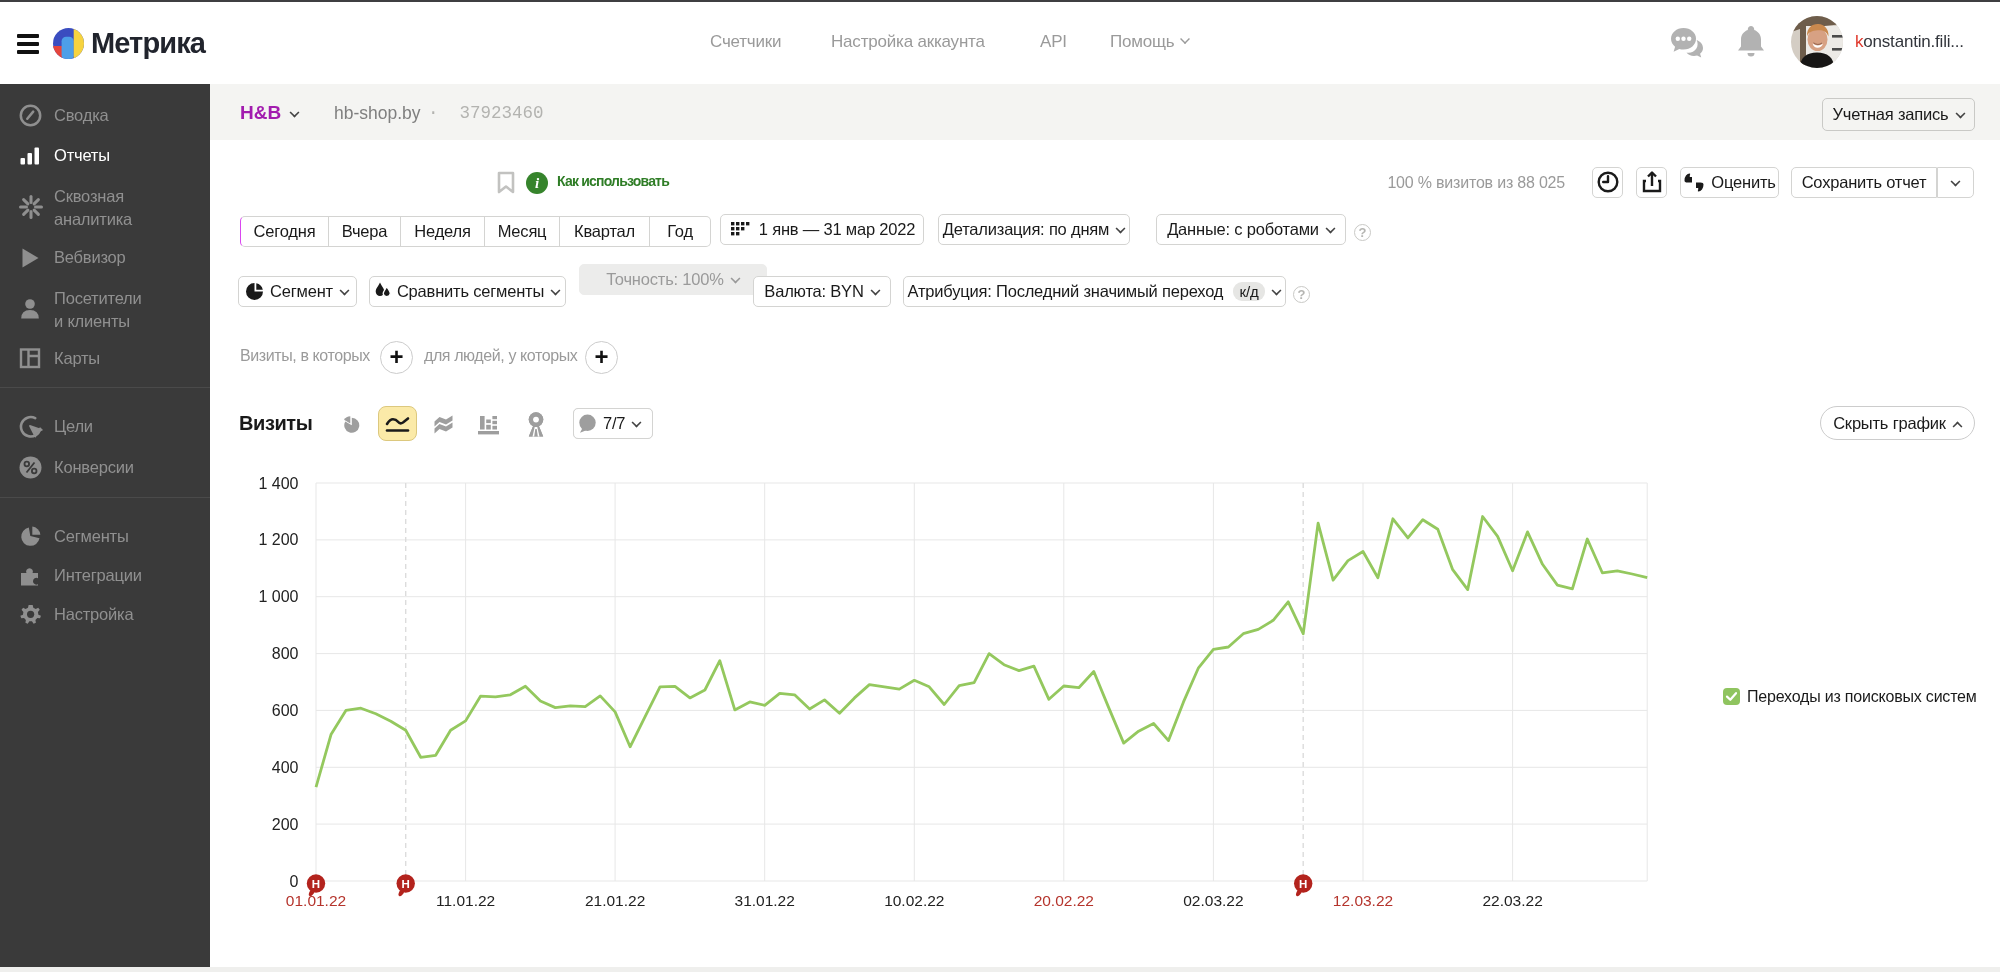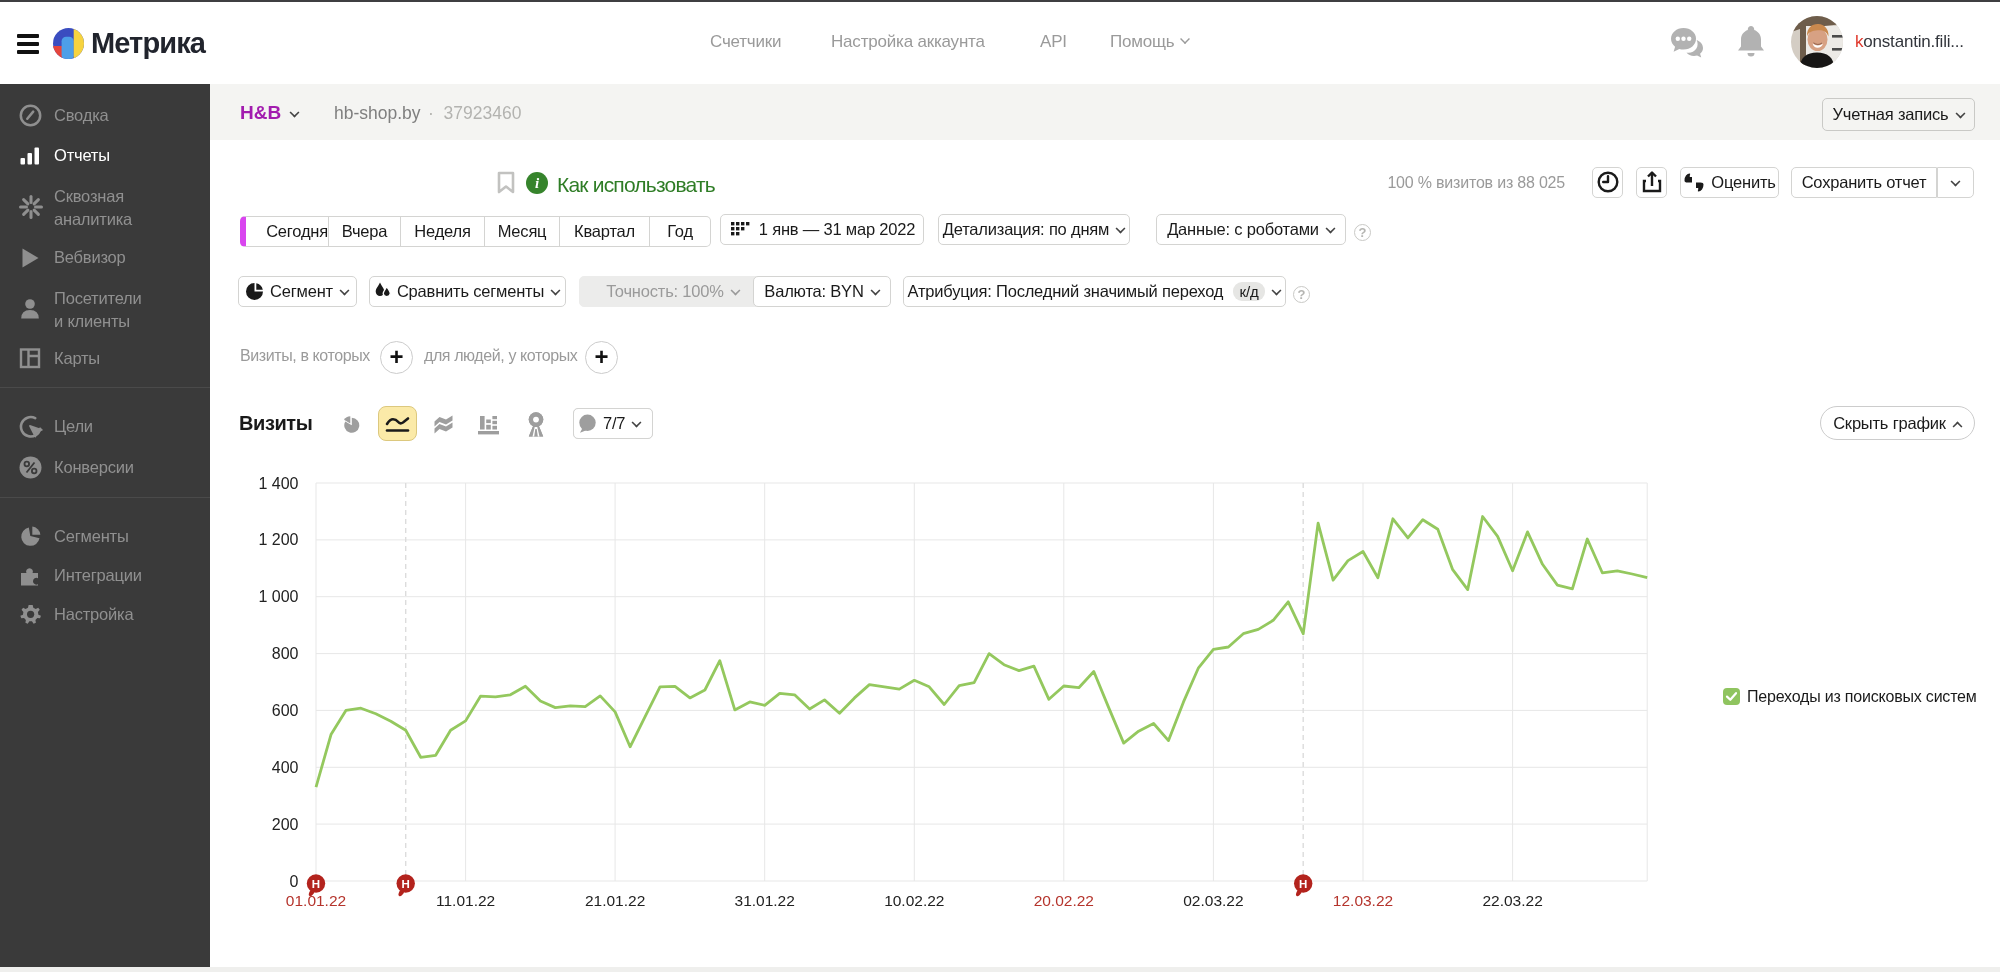--- a/index.html
+++ b/index.html
@@ -26,34 +26,34 @@
 
 .sitem { position:absolute; left:0; width:210px; color:#909090; font-size:16.5px; letter-spacing:-0.2px; }
 .sitem .txt { position:absolute; left:54px; top:0; line-height:23px; }
 .sitem svg { position:absolute; left:19px; }
 .sitem.active { color:#fff; }
 .ssep { position:absolute; left:0; width:210px; height:1px; background:#4a4a4a; }
 
 
 #hb { position:absolute; left:240px; top:102px; font-size:19px; font-weight:700; color:#a21caf; }
 #crumbsite { position:absolute; left:334px; top:103px; font-size:17.5px; color:#7f7f7f; }
-#crumbid { position:absolute; left:428px; top:103px; font-size:17.5px; color:#b3b3b0; }
+#crumbid { position:absolute; left:428px; top:103px; font-size:17.5px; color:#b3b3b0;font-family:Liberation Mono, monospace; }
 #acctbtn { position:absolute; left:1822px; top:98px; width:153px; height:33px; border:1px solid #c9c9c6; border-radius:5px; background:#f4f4f2; font-size:16.5px; color:#1a1a1a; text-align:center; line-height:31px; letter-spacing:-0.2px; }
 
 
 #title { position:absolute; left:240px; top:165px; font-size:31px; color:#111; letter-spacing:-1.3px; }
-#howuse { position:absolute; left:557px; top:173px; font-size:21px; font-weight:400; color:#2f7d26; letter-spacing:-0.8px; }
+#howuse { position:absolute; left:557px; top:173px; font-size:14px; font-weight:700; color:#2f7d26; letter-spacing:-0.8px; }
 #pctinfo { position:absolute; right:435px; top:174px; font-size:16px; color:#9a9a9a; letter-spacing:-0.2px; }
 
 .btn { position:absolute; height:31px; border:1px solid #d4d4d2; border-radius:5px; background:#fff;
   font-size:16.5px; color:#1a1a1a; line-height:29px; text-align:center; white-space:nowrap; letter-spacing:-0.2px; }
 .bchev { display:inline-block; width:9px; height:9px; border-right:2px solid #444; border-bottom:2px solid #444; transform:rotate(45deg) scale(0.78); margin-left:7px; margin-bottom:2px; }
 .seg { position:absolute; top:216px; height:31px; display:flex; }
 .seg div { border:1px solid #d4d4d2; border-left:none; background:#fff; font-size:16.5px; line-height:29px; color:#1a1a1a; text-align:center; letter-spacing:-0.2px; }
-.seg div:first-child { border-left:6px solid #d946ef; border-radius:5px 0 0 5px;text-align:right; }
+.seg div:first-child { border-left:1px solid #d946ef; border-radius:5px 0 0 5px; }
 .seg div:last-child { border-radius:0 5px 5px 0; }
 #vrow { position:absolute; left:240px; top:347px; font-size:16px; color:#9a9a9a; letter-spacing:-0.4px; }
 .pluscirc { position:absolute; top:341px; width:33px; height:33px; border:1px solid #ccc; border-radius:50%; text-align:center; font-size:24px; font-weight:700; color:#111; line-height:30px; }
 
 #vizhdr { position:absolute; left:239px; top:412px; font-size:20px; font-weight:700; color:#1a1a1a; letter-spacing:-0.4px; }
 #hidebtn { position:absolute; left:1820px; top:406px; width:155px; height:34px; border:1px solid #ccc; border-radius:17px; background:#fff; font-size:16.5px; color:#1a1a1a; text-align:center; line-height:32px; letter-spacing:-0.2px; }
 
 #legendtxt { position:absolute; left:1747px; top:688px; font-size:16px; color:#1a1a1a; white-space:nowrap; letter-spacing:-0.2px; }
 .qmark { position:absolute; width:17px; height:17px; border:1.5px solid #c9c9c6; border-radius:50%; color:#b5b5b2; font-size:13px; font-weight:700; text-align:center; line-height:15px; }
 .cticon { position:absolute; top:408px; }
@@ -255,21 +255,21 @@
 
   <div class="btn" style="left:238px; top:276px; width:119px;">
     <svg width="17" height="17" viewBox="0 0 17 17" style="vertical-align:-3px; margin-right:7px;">
       <path d="M8.5 8.5 L8.5 0 A8.5 8.5 0 1 0 17 8.5 Z M10.3 0.2 A8.5 8.5 0 0 1 16.8 6.7 L10.3 6.7 Z" fill="#1a1a1a"></path>
     </svg>Сегмент<span class="bchev"></span></div>
   <div class="btn" style="left:369px; top:276px; width:197px;">
     <svg width="16" height="18" viewBox="0 0 16 18" style="vertical-align:-3px; margin-right:6px;">
       <path d="M5 0.5 C6.6 4.3 9.3 6.4 9.3 9.6 A4.3 4.3 0 0 1 0.7 9.6 C0.7 6.4 3.4 4.3 5 0.5 Z" fill="#1a1a1a"></path>
       <path d="M11.8 4.5 C13.1 7.3 15.3 9.1 15.3 11.7 A3.6 3.6 0 0 1 8.2 11.7 C8.2 9.1 10.5 7.3 11.8 4.5 Z" fill="#1a1a1a" stroke="#fff" stroke-width="1.3"></path>
     </svg>Сравнить сегменты<span class="bchev"></span></div>
-  <div class="btn" style="left:579px; top:276px; width:188px; background:#ececeb; border-color:#ececeb; color:#9a9a9a;">Точность: 100%<span class="bchev" style="border-color:#9a9a9a;"></span></div>
+  <div class="btn" style="left:579px; top:264px; width:188px; background:#ececeb; border-color:#ececeb; color:#9a9a9a;">Точность: 100%<span class="bchev" style="border-color:#9a9a9a;"></span></div>
   <div class="btn" style="left:753px; top:276px; width:138px;">Валюта: BYN<span class="bchev"></span></div>
   <div class="btn" style="left:903px; top:276px; width:383px;">Атрибуция: Последний значимый переход
     <span style="display:inline-block;background:#e6e6e4;border-radius:9px;font-size:15px;line-height:19px;padding:0 7px;margin-left:5px;color:#1a1a1a;">к/д</span><span class="bchev"></span></div>
   <div class="qmark" style="left:1293px; top:286px;">?</div>
 
   <div class="btn" style="left:1592px; top:167px; width:31px; padding:0;">
     <svg width="22" height="22" viewBox="0 0 22 22" style="vertical-align:-5px;">
       <circle cx="11" cy="11" r="9.3" fill="none" stroke="#1a1a1a" stroke-width="2.4"></circle>
       <path d="M11 5.2 L11 11 L6.2 11" fill="none" stroke="#1a1a1a" stroke-width="2.4" stroke-linecap="round" stroke-linejoin="round"></path>
     </svg></div>

